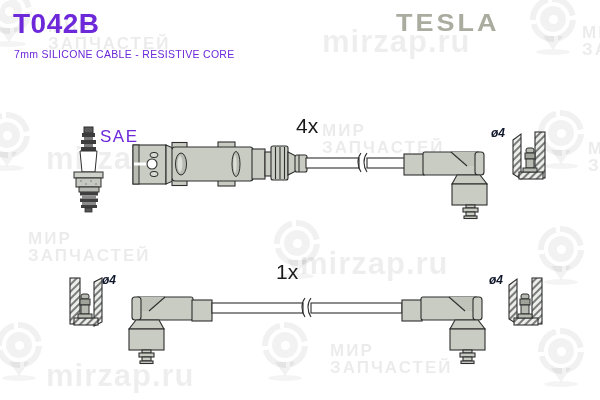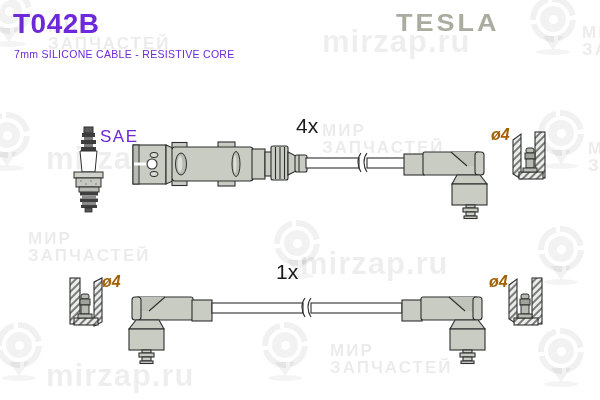--- a/index.html
+++ b/index.html
@@ -10,21 +10,21 @@
   
   .txt{position:absolute;white-space:nowrap;color:#6d28d9;}
   .part-code{left:13px;top:8px;font-size:28px;font-weight:bold;letter-spacing:.5px;}
   .part-desc{left:14px;top:48px;font-size:10.5px;letter-spacing:.3px;}
   .brand{left:396px;top:8px;font-size:27px;font-weight:bold;letter-spacing:3px;
          color:#a9ac9f;transform:scaleY(.92);}
   .lbl-sae{left:100px;top:127px;font-size:17px;letter-spacing:1.5px;}
   .lbl-qty{font-size:21px;color:#1a1a1a;}
   .lbl-qty-top{left:296px;top:114px;}
   .lbl-qty-bottom{left:276px;top:260px;}
-  .lbl-dia{font-size:16px;font-weight:bold;font-style:italic;color:#a16207;}
+  .lbl-dia{font-size:12px;font-weight:bold;font-style:italic;color:#0f172a;}
   .lbl-dia-tr{left:491px;top:126px;}
   .lbl-dia-bl{left:102px;top:273px;}
   .lbl-dia-br{left:489px;top:273px;}
 
   
   .wm-layer{position:absolute;inset:0;z-index:0;}
   .art{position:absolute;left:0;top:0;z-index:1;}
   .overlays{position:absolute;inset:0;z-index:2;}
 
   .wm-name{position:absolute;font-weight:bold;font-size:17px;line-height:17px;

